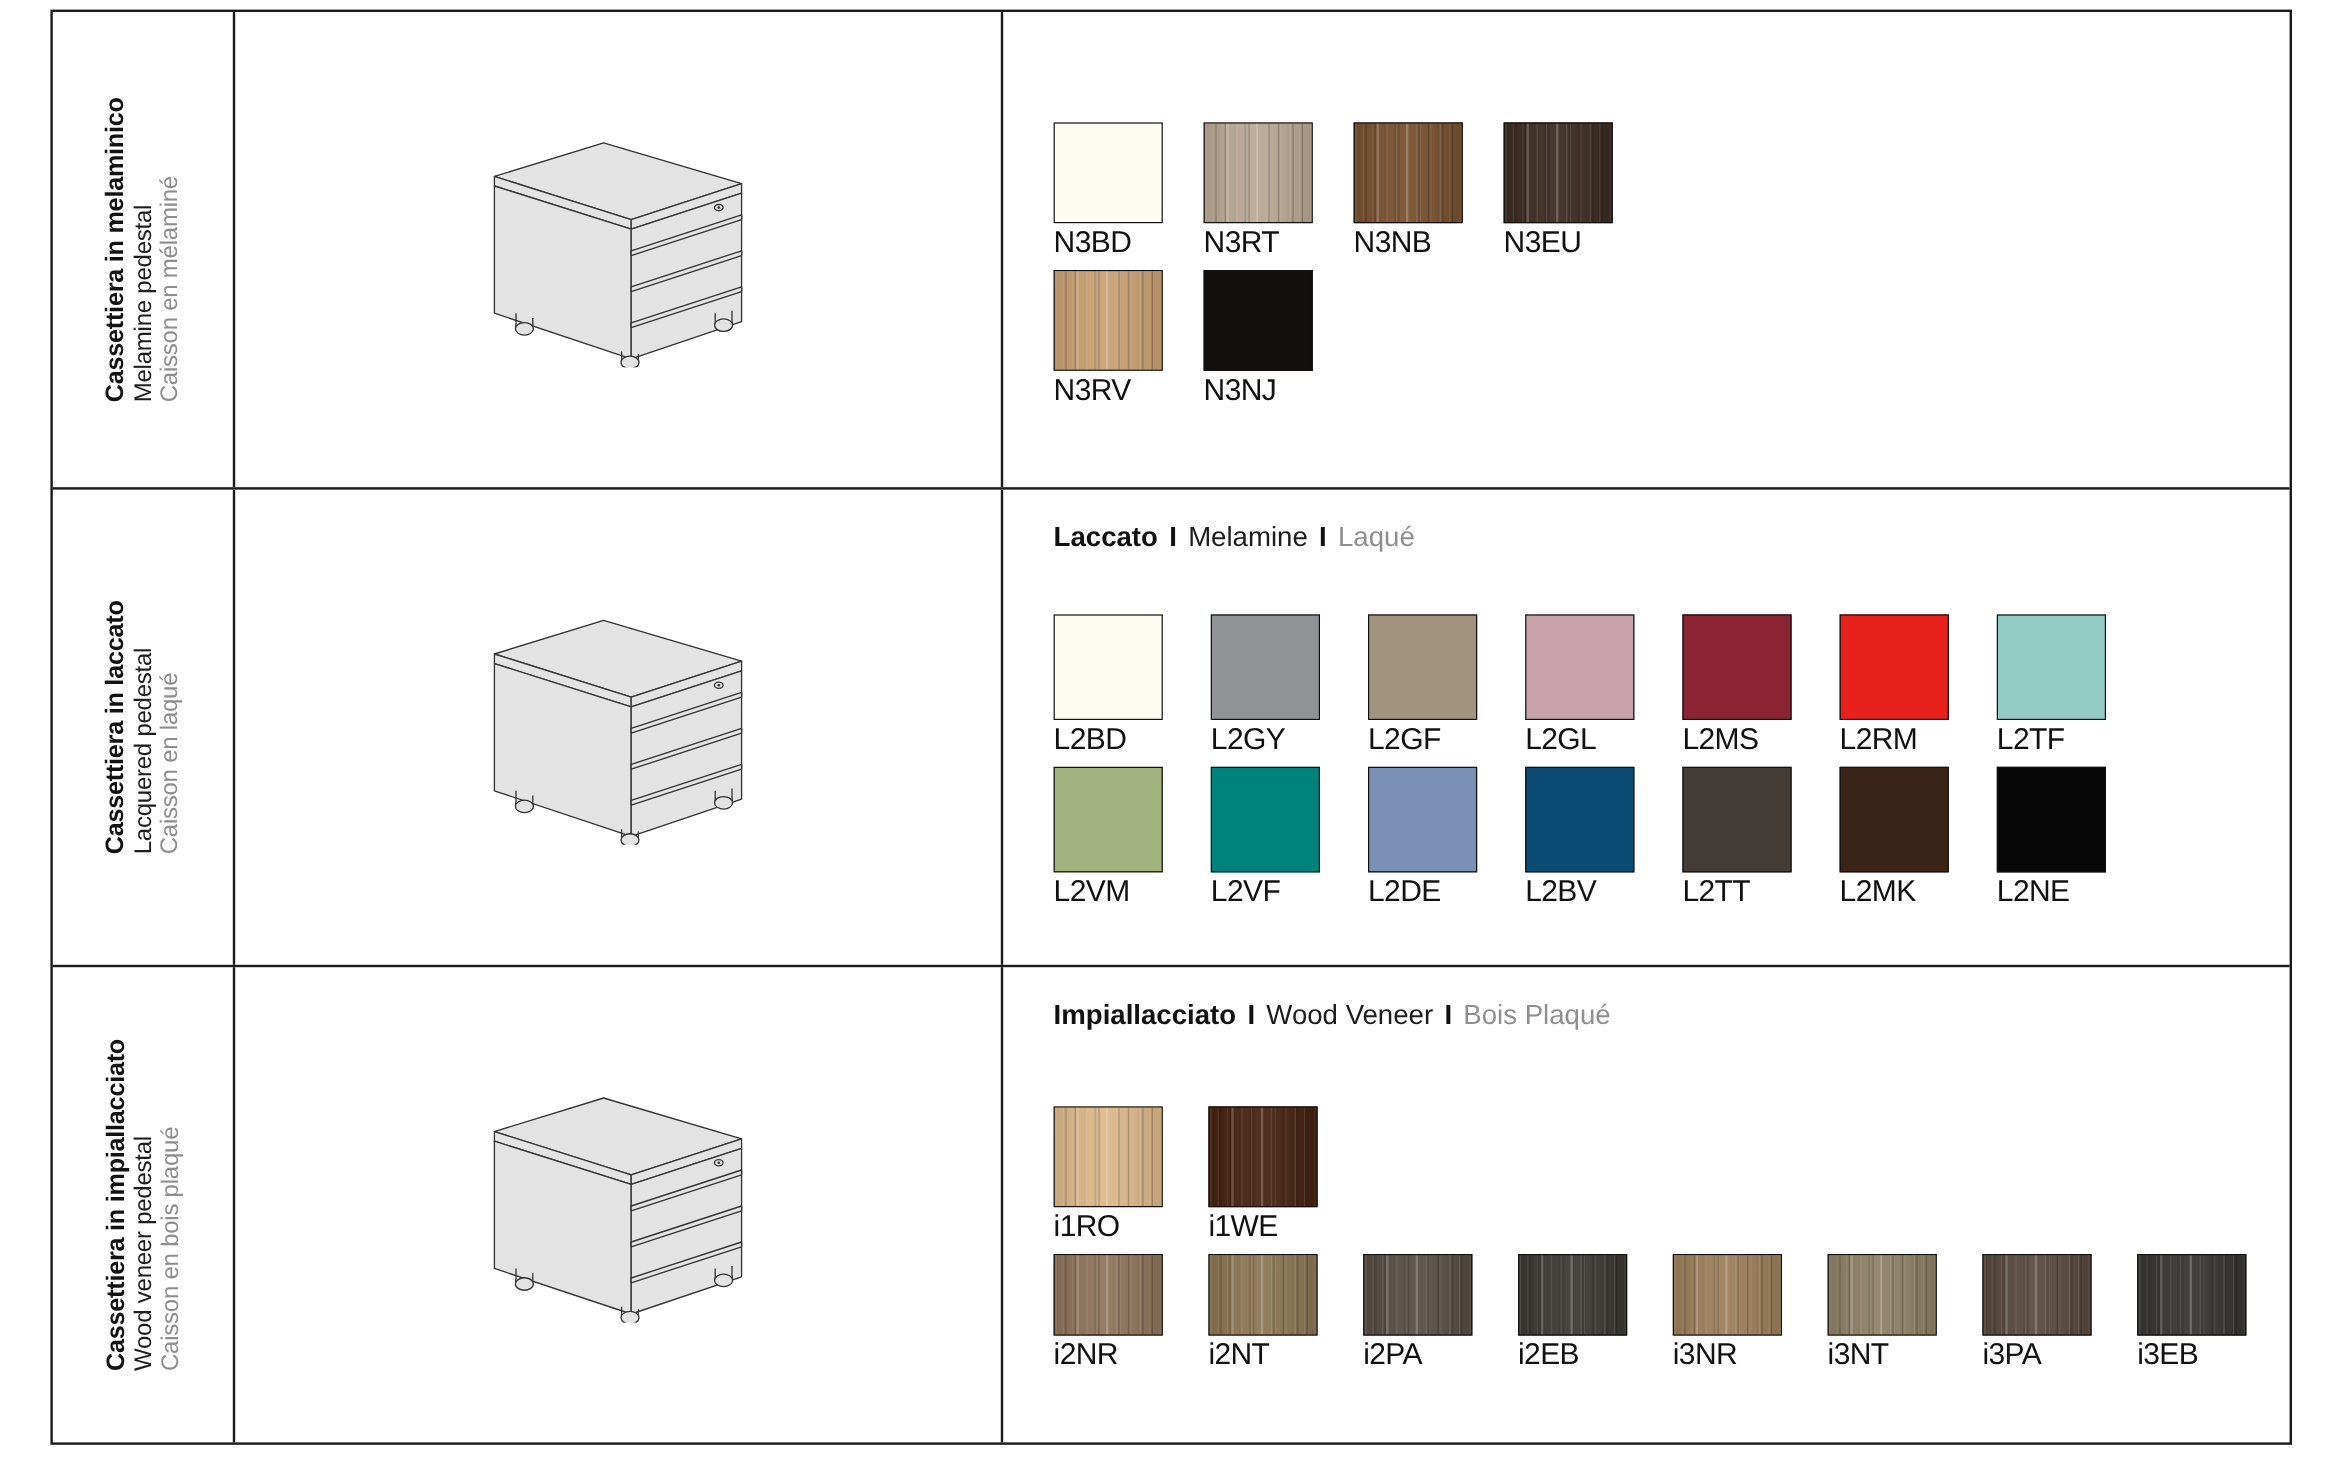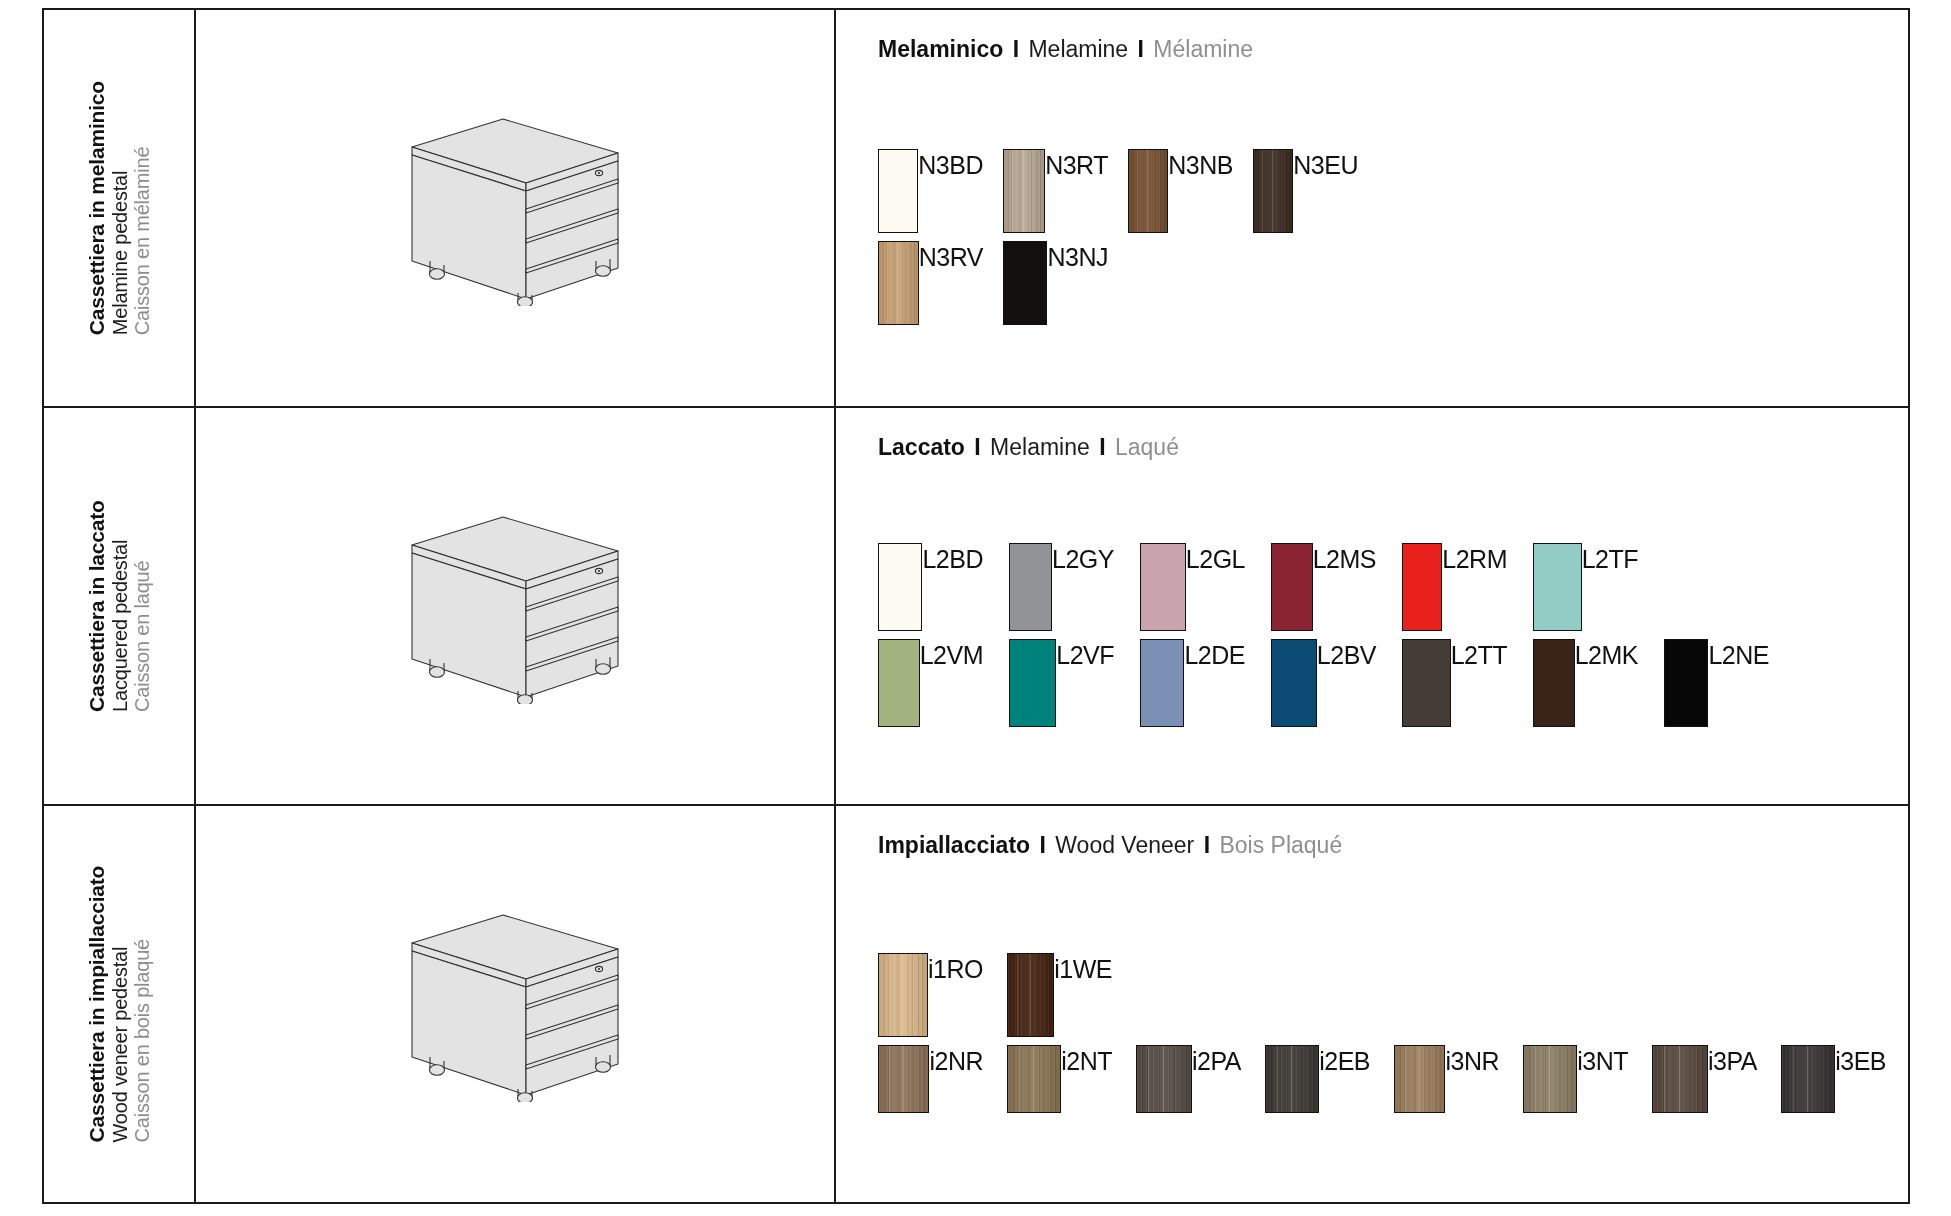--- a/index.html
+++ b/index.html
@@ -110,20 +110,21 @@
   .sw-row {
     display: flex;
     align-items: flex-start;
   }
   .sw-row + .sw-row { margin-top: 8px; }
 
   .sw {
     width: 105px;
     margin-right: 18px;
     display: flex;
+    flex-direction: column;
   }
   .sw-chip {
     width: 91px;
     height: 84px;
     border: 1px solid #111;
     position: relative;
     overflow: hidden;
   }
   .sw-lab {
     font-size: 25px;
@@ -173,23 +174,20 @@
     <path d="M30,150 l0,9 a7,5 0 0 0 14,3 l0,-8"></path>
     <ellipse cx="37" cy="163" rx="7.5" ry="5.2" fill="#e3e3e3"></ellipse>
     <path d="M118,182 l0,9 a7,5 0 0 0 14,1 l0,-8"></path>
     <ellipse cx="125" cy="191" rx="7.5" ry="5.2" fill="#e3e3e3"></ellipse>
     <path d="M196,150 l0,9 a7,5 0 0 0 14,-3 l0,-8"></path>
     <ellipse cx="203" cy="160" rx="7.5" ry="5.2" fill="#e3e3e3"></ellipse>
   </g>
 </svg>
         </div>
     <div class="fin-cell">
-      <div class="fin-head">
-        <span class="h-it">Melaminico</span><span class="sep"> I </span><span class="h-en">Melamine</span><span class="sep"> I </span><span class="h-fr">Mélamine</span>
-      </div>
       <div class="sw-rows mel">
             <div class="sw-row r1">
               <div class="sw">
                 <div class="sw-chip" style="background: rgb(253, 251, 242);"></div>
                 <div class="sw-lab">N3BD</div>
               </div>
               <div class="sw">
                 <div class="sw-chip" style="background: rgb(185, 167, 147);"><svg width="100%" height="100%" viewBox="0 0 91 90" preserveAspectRatio="none">
     <rect width="91" height="90" fill="#b9a793"></rect>
     <g>
@@ -400,20 +398,24 @@
             <div class="sw-row r1">
               <div class="sw">
                 <div class="sw-chip" style="background: rgb(253, 251, 242);"></div>
                 <div class="sw-lab">L2BD</div>
               </div>
               <div class="sw">
                 <div class="sw-chip" style="background: rgb(144, 148, 151);"></div>
                 <div class="sw-lab">L2GY</div>
               </div>
               <div class="sw">
+                <div class="sw-chip" style="background: rgb(162, 147, 127);"></div>
+                <div class="sw-lab">L2GF</div>
+              </div>
+              <div class="sw">
                 <div class="sw-chip" style="background: rgb(201, 164, 172);"></div>
                 <div class="sw-lab">L2GL</div>
               </div>
               <div class="sw">
                 <div class="sw-chip" style="background: rgb(138, 36, 51);"></div>
                 <div class="sw-lab">L2MS</div>
               </div>
               <div class="sw">
                 <div class="sw-chip" style="background: rgb(232, 33, 28);"></div>
                 <div class="sw-lab">L2RM</div>

